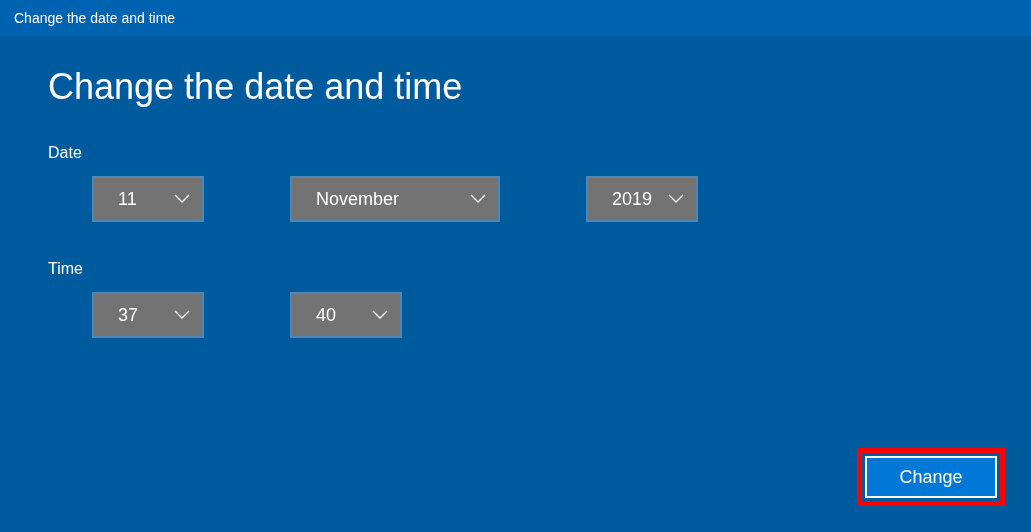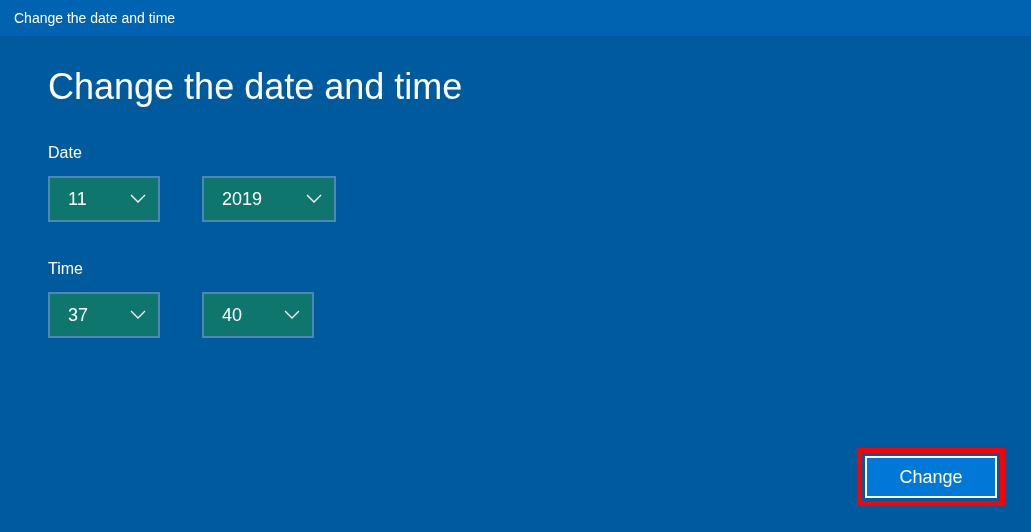--- a/index.html
+++ b/index.html
@@ -45,30 +45,31 @@
     .row {
       display: flex;
       gap: 42px;
       margin-bottom: 38px;
     }
     .dropdown {
       display: flex;
       align-items: center;
       justify-content: space-between;
       height: 46px;
-      background: #0f766e;
+      background: #737373;
       border: 2px solid #4d87b8;
       color: #ffffff;
       font-size: 18px;
-      padding: 0 12px 0 18px;
+      padding: 0 12px 0 24px;
       cursor: pointer;
+      margin-left: 44px;
     }
     .dropdown.day { width: 112px; }
     .dropdown.month { width: 210px; }
-    .dropdown.year { width: 134px; }
+    .dropdown.year { width: 112px; }
     .dropdown.hour { width: 112px; }
     .dropdown.minute { width: 112px; }
     .chevron {
       display: inline-flex;
       align-items: center;
       justify-content: center;
       margin-left: 10px;
     }
     .chevron svg {
       stroke: #ffffff;
@@ -117,20 +118,28 @@
   <div class="section-label">Date</div>
   <div class="row">
     <div class="dropdown day">
       <span>11</span>
       <span class="chevron">
         <svg width="16" height="10" viewBox="0 0 16 10">
             <path d="M1 1 L8 8 L15 1"></path>
           </svg>
       </span>
     </div>
+    <div class="dropdown month">
+      <span>November</span>
+      <span class="chevron">
+        <svg width="16" height="10" viewBox="0 0 16 10">
+            <path d="M1 1 L8 8 L15 1"></path>
+          </svg>
+      </span>
+    </div>
     <div class="dropdown year">
       <span>2019</span>
       <span class="chevron">
         <svg width="16" height="10" viewBox="0 0 16 10">
             <path d="M1 1 L8 8 L15 1"></path>
           </svg>
       </span>
     </div>
   </div>
 

